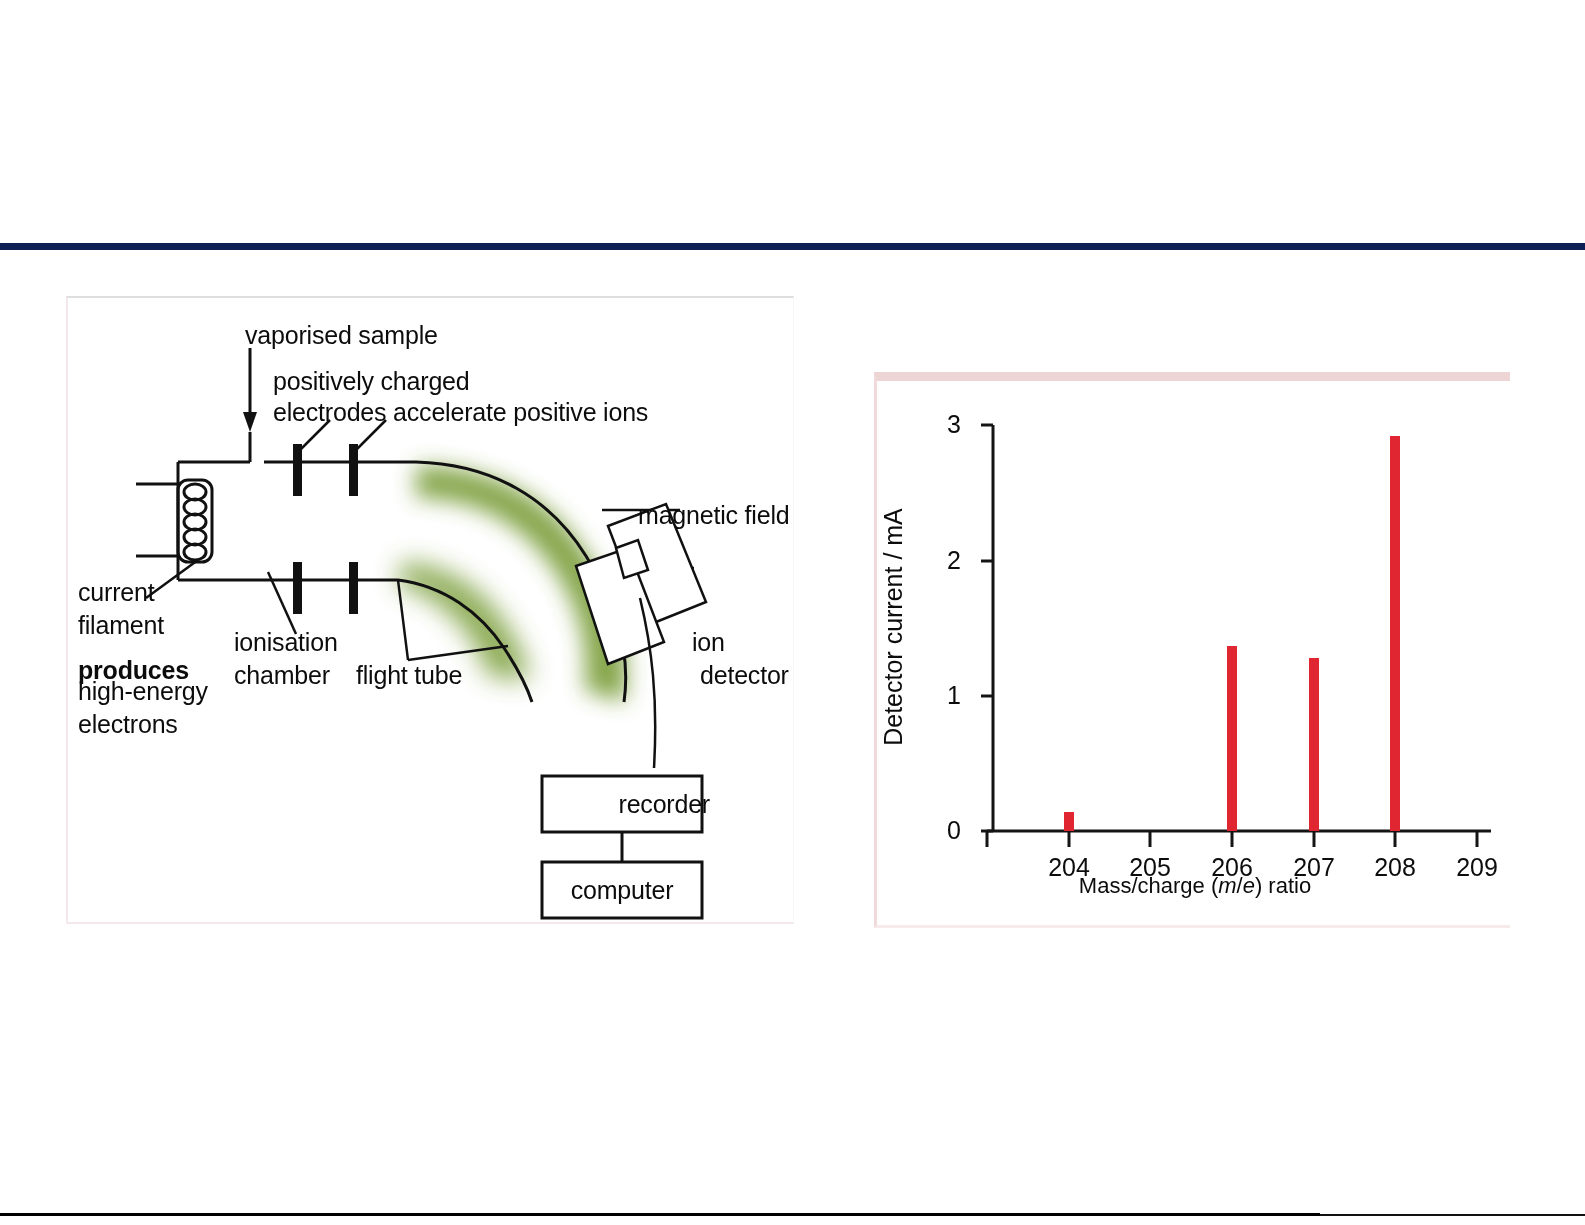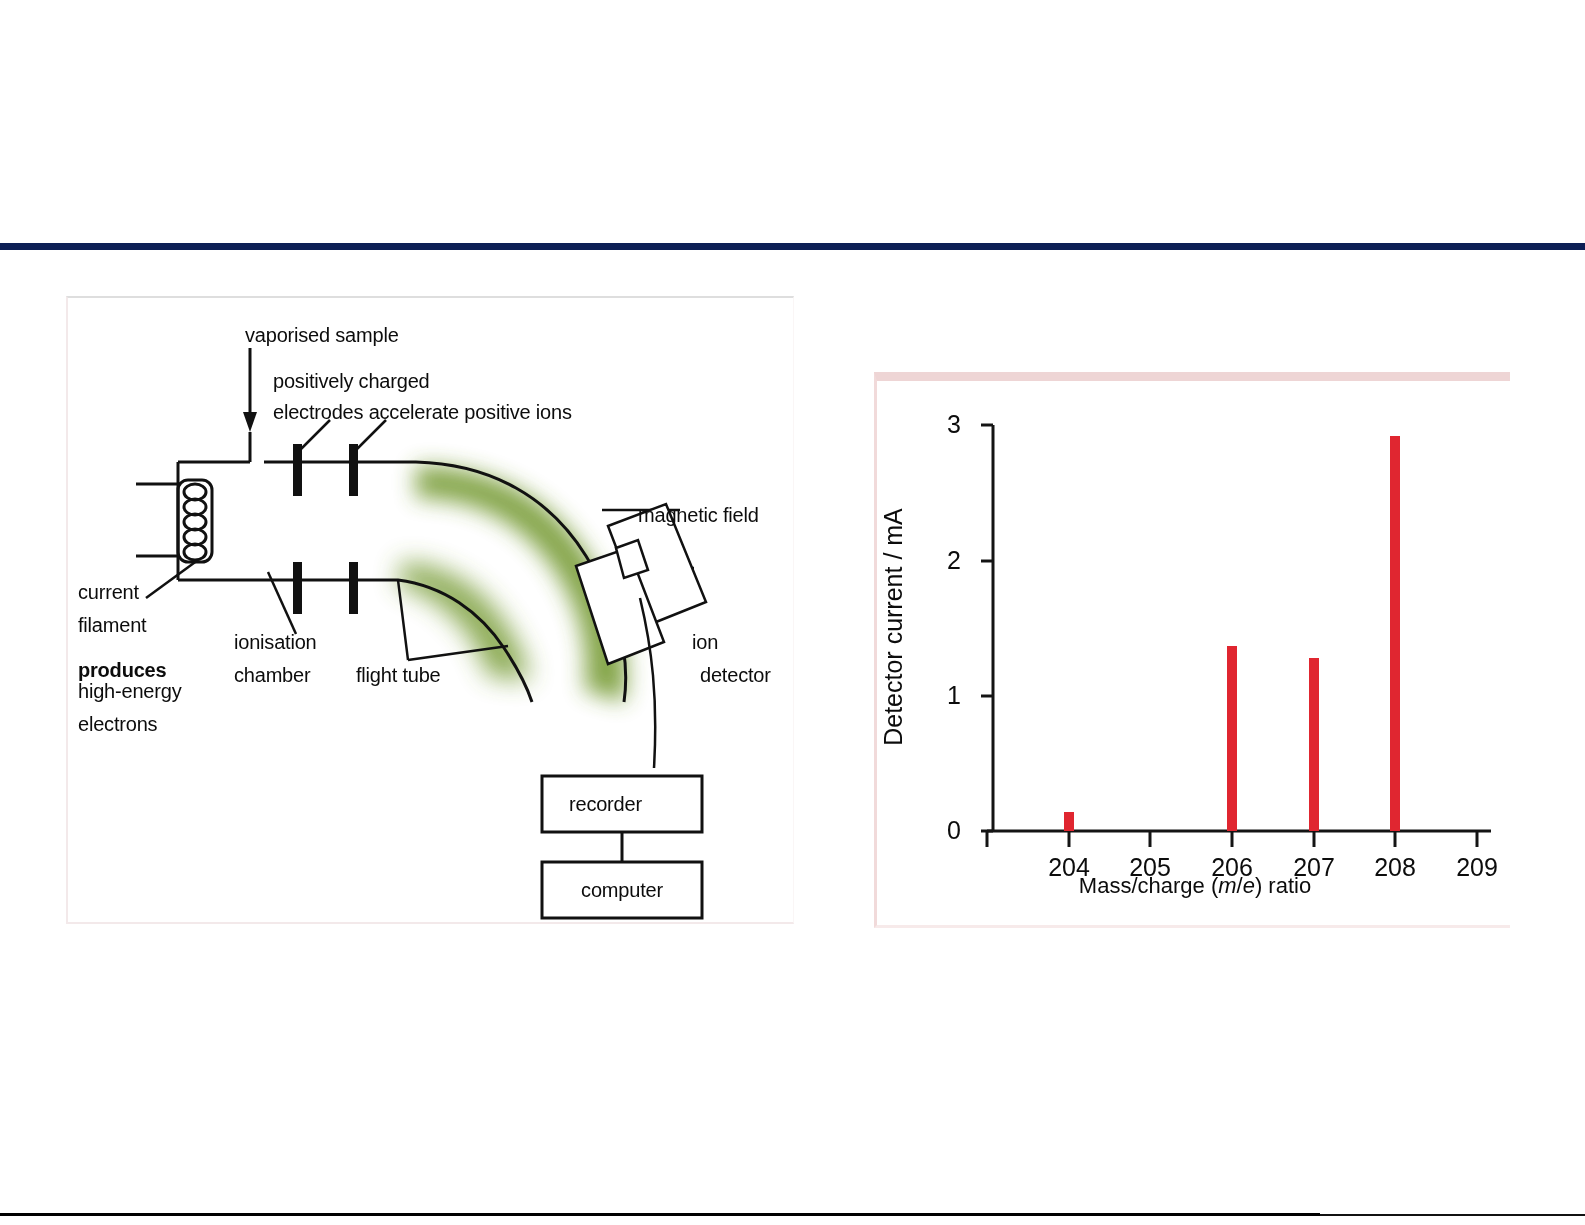--- a/index.html
+++ b/index.html
@@ -33,21 +33,21 @@
     border-right:1px solid #faf6f6;
     border-bottom:2px solid #f3e9ea;
     border-top:2px solid #dedede;
     box-sizing:border-box;
   }
   .diagram-svg{position:absolute;left:0;top:0;width:728px;height:628px;}
 
   .dlabel{
     position:absolute;color:#0c0c0c;
     font-family:"Liberation Sans", sans-serif;
-    font-size:20px;line-height:30px;font-weight:400;
+    font-size:25px;line-height:30px;font-weight:400;
     white-space:pre;letter-spacing:-0.2px;
   }
 
   
   .chart-panel{
     position:absolute;left:874px;top:372px;width:636px;height:556px;
     background:#ffffff;
     border-top:9px solid #eed5d5;
     border-left:3px solid #f1dada;
     border-right:0;
@@ -212,21 +212,21 @@
     <div class="dlabel" style="left:10px;top:411px;">electrons</div>
 
     <div class="dlabel" style="left:166px;top:329px;">ionisation</div>
     <div class="dlabel" style="left:166px;top:362px;">chamber</div>
 
     <div class="dlabel" style="left:288px;top:362px;text-align:center;">flight tube</div>
 
     <div class="dlabel" style="left:624px;top:329px;">ion</div>
     <div class="dlabel" style="left:632px;top:362px;">detector</div>
 
-    <div class="dlabel" style="left:501px;top:478px;width:160px;height:56px;line-height:56px;text-align:left;">recorder</div>
+    <div class="dlabel" style="left:482px;top:478px;width:160px;height:56px;line-height:56px;text-align:right;">recorder</div>
     <div class="dlabel" style="left:474px;top:564px;width:160px;height:68px;line-height:56px;text-align:center;">computer</div>
   </div>
 
   <div class="chart-panel">
 
     <svg class="chart-svg" viewBox="0 0 636 556">
 
       <g stroke="#141414" fill="none" stroke-width="3">
 
         <line x1="116" y1="44" x2="116" y2="450"></line>

